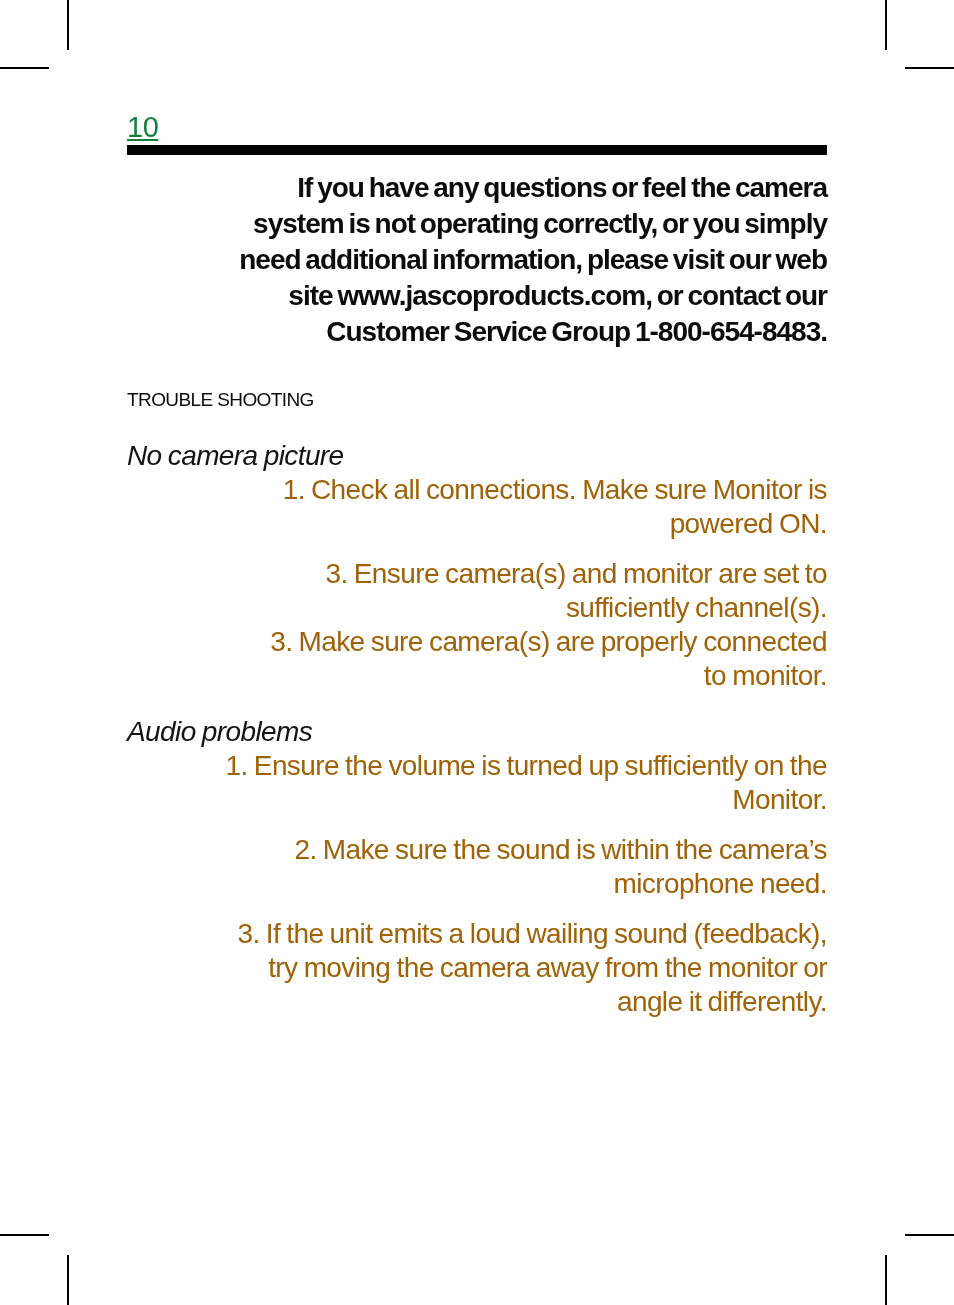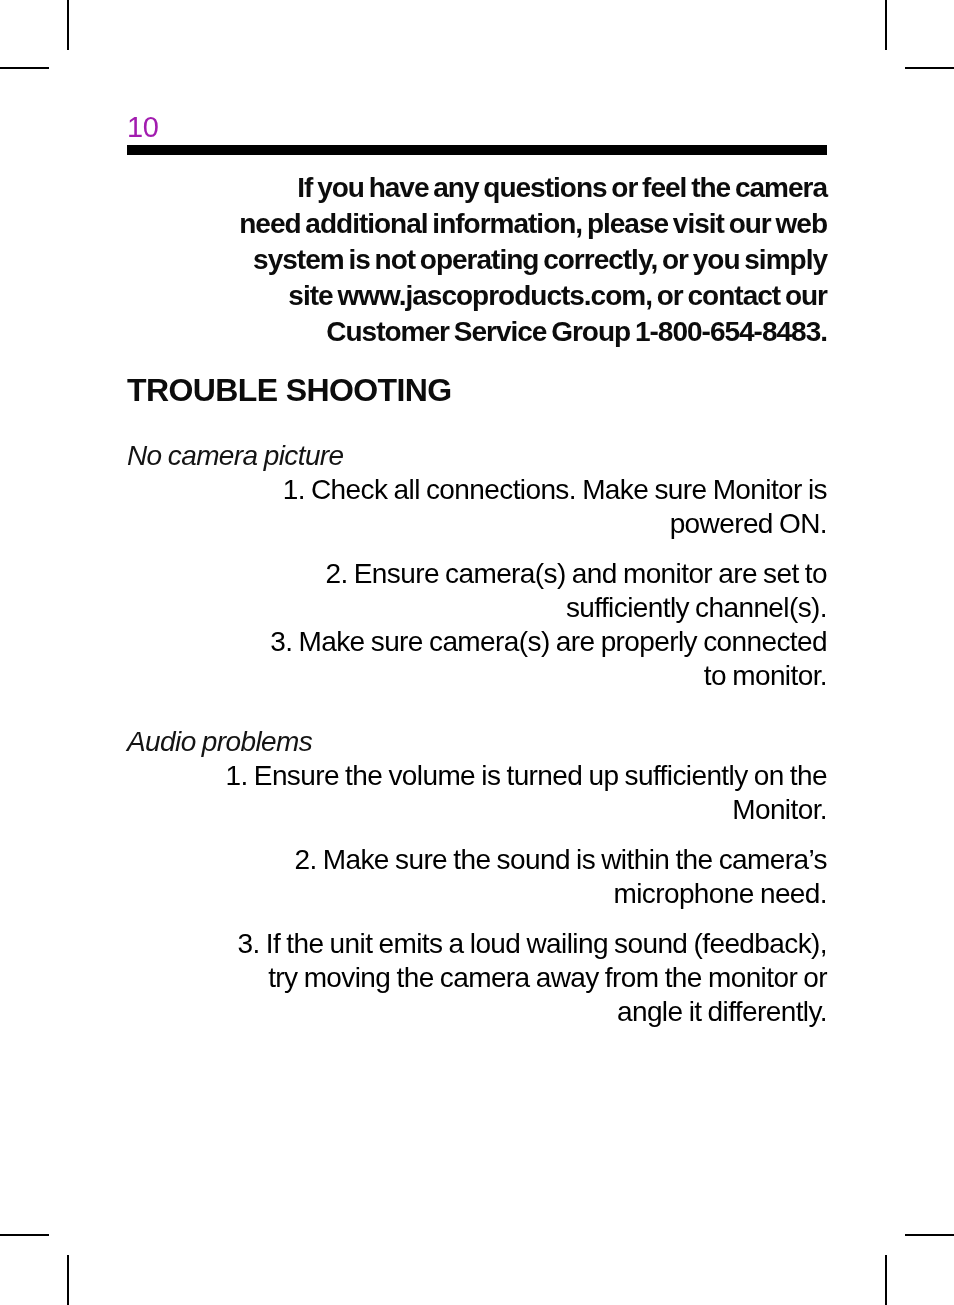--- a/index.html
+++ b/index.html
@@ -11,53 +11,53 @@
     color: #101010;
     overflow: hidden;
   }
   .crop { position: absolute; background: #000; }
   .crop.v { width: 2px; height: 50px; }
   .crop.h { width: 49px; height: 2px; }
 
   .content { position: absolute; left: 127px; top: 110px; width: 700px; }
 
   .page-number {
-    font-size: 29px; line-height: 34px; letter-spacing: -0.5px; color: #a21caf;
+    font-size: 29px; line-height: 34px; letter-spacing: -0.5px; color: #15803d; text-decoration: underline;
   }
   .rule { height: 10px; background: #000; margin-top: 1px; }
 
   .line { white-space: nowrap; text-align: right; }
 
   .intro {
     margin-top: 15px;
     font-weight: 700;
     font-size: 28px; line-height: 36px;
     letter-spacing: -1px; word-spacing: -2px;
     color: #0c0c0c;
   }
 
   .ts-title {
-    margin-top: 23px;
-    font-weight: 700;
-    font-size: 32px; line-height: 34px;
+    margin-top: 33px;
+    font-weight: 400;
+    font-size: 19px; line-height: 34px;
     letter-spacing: -0.6px;
     color: #0c0c0c;
   }
   .subtitle {
     font-style: italic;
     font-size: 28px; line-height: 34px;
     letter-spacing: -0.6px; word-spacing: -1px;
     color: #141414;
   }
   .group + .group .subtitle, .group .items + * { margin-top: 21px; }
-  .group:not(:first-of-type) .subtitle { margin-top: 32px; font-style: italic; }
+  .group:not(:first-of-type) .subtitle { margin-top: 22px; font-style: italic; }
   .item {
     font-size: 28px; line-height: 34px;
     letter-spacing: -0.6px; word-spacing: -1px;
-    color: #000000;
+    color: #a16207;
   }
   .item + .item { margin-top: 16px; }
 </style>
 </head>
 <body>
 
 <div class="crop v" style="left:67px; top:0;"></div>
 <div class="crop h" style="left:0; top:67px;"></div>
 <div class="crop v" style="left:885px; top:0;"></div>
 <div class="crop h" style="left:905px; top:67px;"></div>
@@ -66,37 +66,37 @@
 <div class="crop h" style="left:905px; top:1234px;"></div>
 <div class="crop v" style="left:885px; top:1255px;"></div>
 
 <div class="content">
 
   <div class="page-number">10</div>
   <div class="rule"></div>
 
   <div class="intro">
     <div class="line">If you have any questions or feel the camera</div>
+    <div class="line">system is not operating correctly, or you simply</div>
     <div class="line">need additional information, please visit our web</div>
-    <div class="line">system is not operating correctly, or you simply</div>
     <div class="line">site www.jascoproducts.com, or contact our</div>
     <div class="line">Customer Service Group 1-800-654-8483.</div>
   </div>
 
   <div class="ts-title">TROUBLE SHOOTING</div>
 
   <div class="group">
     <div class="subtitle">No camera picture</div>
     <div class="items">
       <div class="item">
         <div class="line">1. Check all connections. Make sure Monitor is</div>
         <div class="line">powered ON.</div>
       </div>
       <div class="item">
-        <div class="line">2. Ensure camera(s) and monitor are set to</div>
+        <div class="line">3. Ensure camera(s) and monitor are set to</div>
         <div class="line">sufficiently channel(s).</div>
       </div>
     </div>
   </div>
 
   <div class="group">
     <div class="items">
       <div class="item">
         <div class="line">3. Make sure camera(s) are properly connected</div>
         <div class="line">to monitor.</div>

